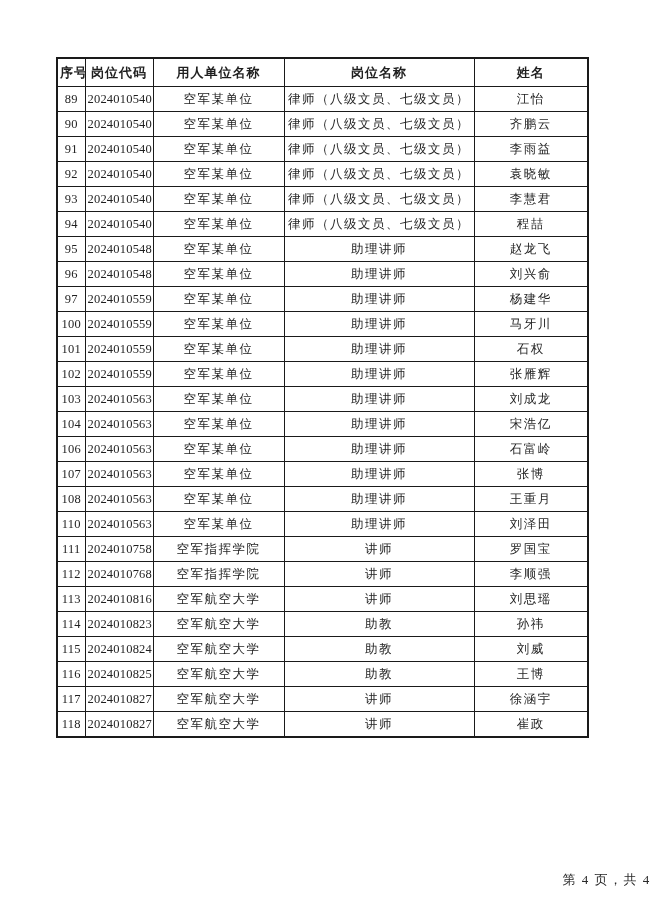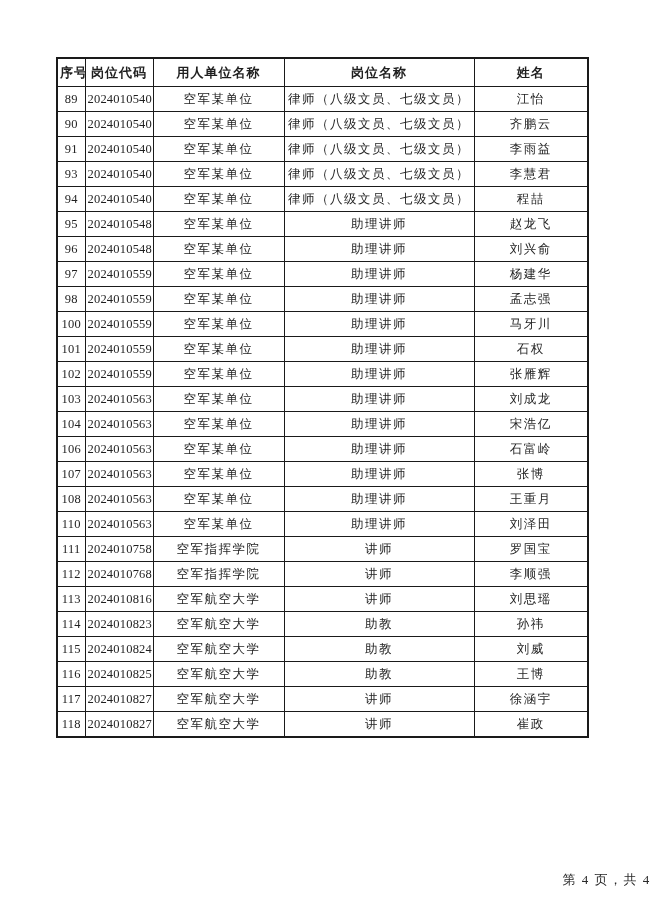--- a/index.html
+++ b/index.html
@@ -101,20 +101,27 @@
           <td class="cjk">齐鹏云</td>
         </tr>
         <tr>
           <td class="num">91</td>
           <td class="num">2024010540</td>
           <td class="cjk">空军某单位</td>
           <td class="cjk">律师（八级文员、七级文员）</td>
           <td class="cjk">李雨益</td>
         </tr>
         <tr>
+          <td class="num">92</td>
+          <td class="num">2024010540</td>
+          <td class="cjk">空军某单位</td>
+          <td class="cjk">律师（八级文员、七级文员）</td>
+          <td class="cjk">袁晓敏</td>
+        </tr>
+        <tr>
           <td class="num">93</td>
           <td class="num">2024010540</td>
           <td class="cjk">空军某单位</td>
           <td class="cjk">律师（八级文员、七级文员）</td>
           <td class="cjk">李慧君</td>
         </tr>
         <tr>
           <td class="num">94</td>
           <td class="num">2024010540</td>
           <td class="cjk">空军某单位</td>
@@ -134,27 +141,20 @@
           <td class="cjk">空军某单位</td>
           <td class="cjk">助理讲师</td>
           <td class="cjk">刘兴俞</td>
         </tr>
         <tr>
           <td class="num">97</td>
           <td class="num">2024010559</td>
           <td class="cjk">空军某单位</td>
           <td class="cjk">助理讲师</td>
           <td class="cjk">杨建华</td>
-        </tr>
-        <tr>
-          <td class="num">98</td>
-          <td class="num">2024010559</td>
-          <td class="cjk">空军某单位</td>
-          <td class="cjk">助理讲师</td>
-          <td class="cjk">孟志强</td>
         </tr>
         <tr>
           <td class="num">100</td>
           <td class="num">2024010559</td>
           <td class="cjk">空军某单位</td>
           <td class="cjk">助理讲师</td>
           <td class="cjk">马牙川</td>
         </tr>
         <tr>
           <td class="num">101</td>

